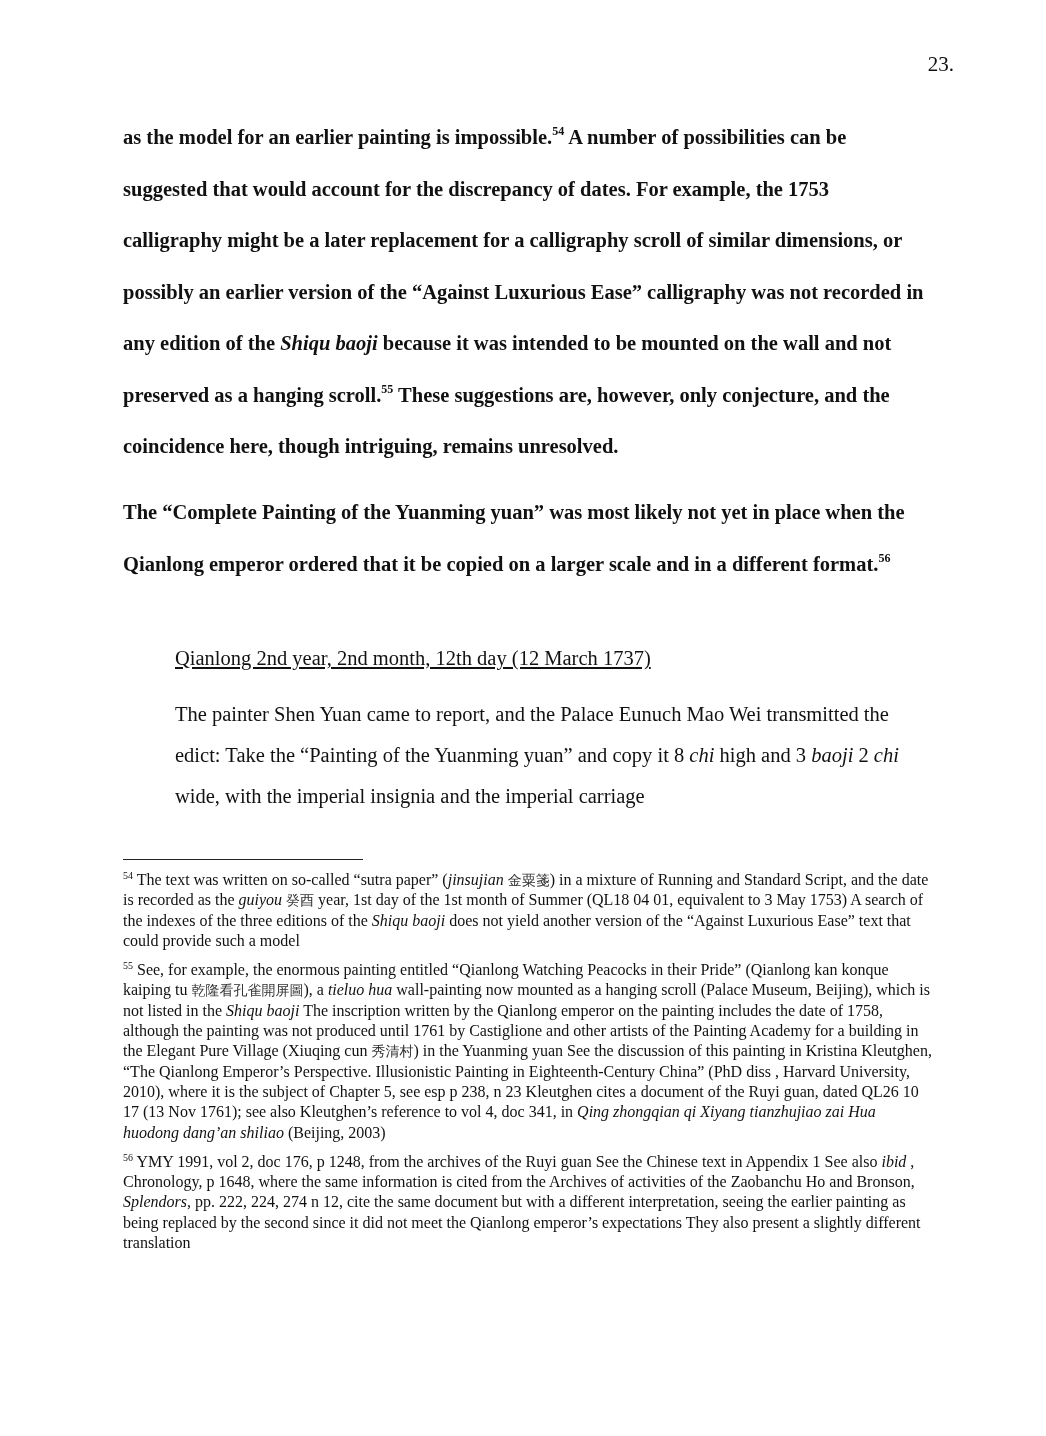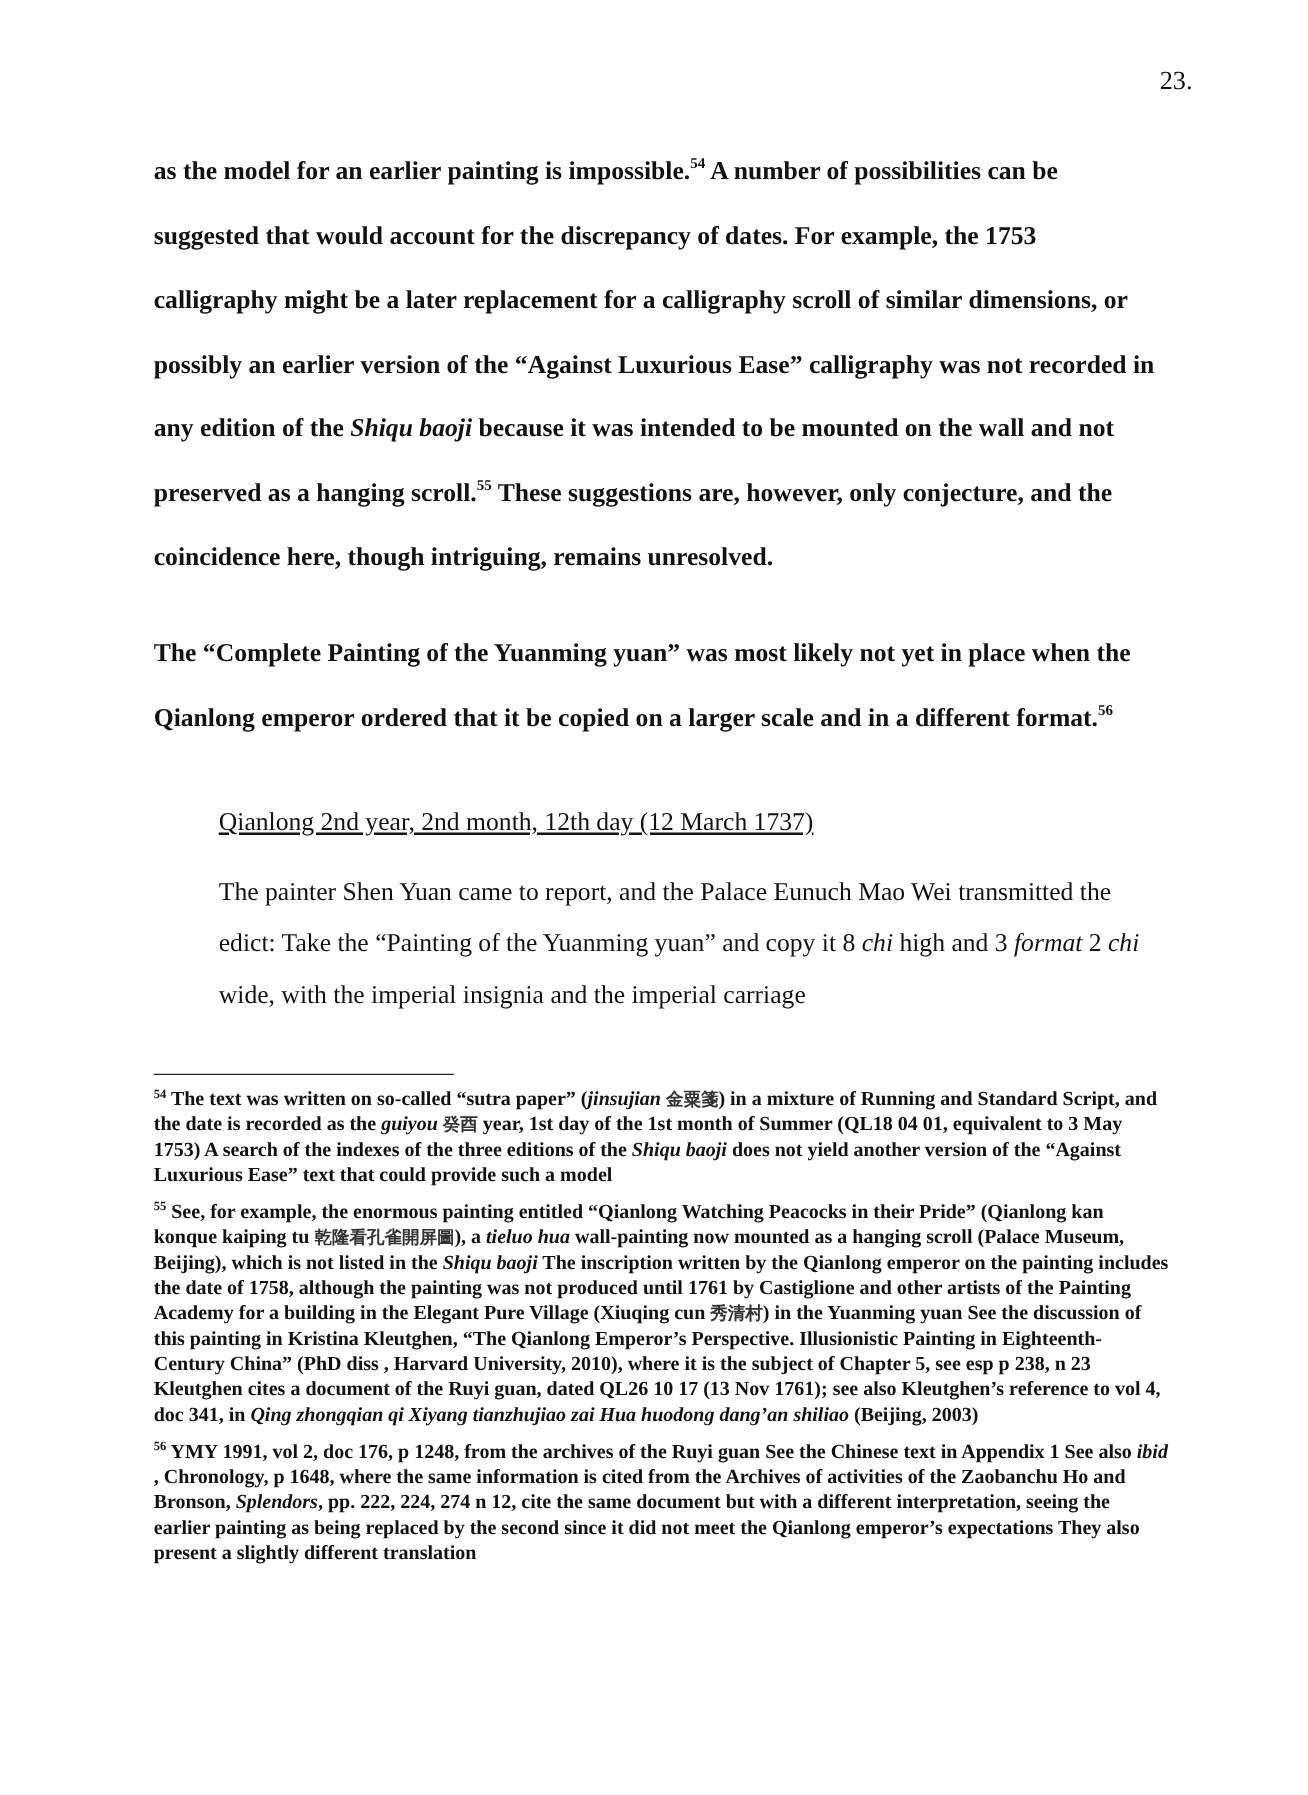--- a/index.html
+++ b/index.html
@@ -10,51 +10,51 @@
   .page-number {
     position: absolute; top: 52px; right: 92px;
     font-size: 21px;
     text-align: right;
   }
   .body-text {
     position: absolute; left: 123px; width: 810px;
     font-size: 20.5px; line-height: 51.5px; margin: 0; font-weight: bold;
   }
   .p1 { top: 112px; }
-  .p2 { top: 498px; }
+  .p2 { top: 487px; }
   .quote {
     position: absolute; left: 175px; width: 760px;
     font-size: 20.5px; margin: 0;
   }
   .q-date { top: 644px; line-height: 28px; text-decoration: underline; }
   .q-body { top: 694px; line-height: 41px; }
   sup { font-size: 12px; line-height: 0; vertical-align: 9px; }
   .fn-rule {
     position: absolute; left: 123px; top: 859px; width: 240px; height: 0;
     border-top: 1.3px solid #222;
   }
   .footnotes {
     position: absolute; left: 123px; top: 870px; width: 812px;
     font-size: 16px; line-height: 20.3px;
   }
-  .fn { margin: 0 0 9px 0; font-weight: bold; }
+  .fn { margin: 0 0 9px 0; }
   .fn sup { font-size: 10px; vertical-align: 6px; }
   .cjk { font-family: "DejaVu Sans", sans-serif; font-size: 14px; color: #333; }
 </style>
 </head>
 <body>
 
 <div>
   <div class="page-number">23.</div>
 
   <p class="body-text p1">as the model for an earlier painting is impossible.<sup>54</sup> A number of possibilities can be suggested that would account for the discrepancy of dates. For example, the 1753 calligraphy might be a later replacement for a calligraphy scroll of similar dimensions, or possibly an earlier version of the “Against Luxurious Ease” calligraphy was not recorded in any edition of the <i>Shiqu baoji</i> because it was intended to be mounted on the wall and not preserved as a hanging scroll.<sup>55</sup> These suggestions are, however, only conjecture, and the coincidence here, though intriguing, remains unresolved.</p>
   <p class="body-text p2">The “Complete Painting of the Yuanming yuan” was most likely not yet in place when the Qianlong emperor ordered that it be copied on a larger scale and in a different format.<sup>56</sup></p>
 
   <p class="quote q-date">Qianlong 2nd year, 2nd month, 12th day (12 March 1737)</p>
-  <p class="quote q-body">The painter Shen Yuan came to report, and the Palace Eunuch Mao Wei transmitted the edict: Take the “Painting of the Yuanming yuan” and copy it 8 <i>chi</i> high and 3 <i>format</i> 2 <i>chi</i> wide, with the imperial insignia and the imperial carriage</p>
+  <p class="quote q-body">The painter Shen Yuan came to report, and the Palace Eunuch Mao Wei transmitted the edict: Take the “Painting of the Yuanming yuan” and copy it 8 <i>chi</i> high and 3 <i>baoji</i> 2 <i>chi</i> wide, with the imperial insignia and the imperial carriage</p>
 
   <div class="fn-rule"></div>
 
   <div class="footnotes">
     <p class="fn"><sup>54</sup><span> The text was written on so-called “sutra paper” (<i>jinsujian</i> <span class="cjk">金粟箋</span>) in a mixture of Running and Standard Script, and the date is recorded as the <i>guiyou</i> <span class="cjk">癸酉</span> year, 1st day of the 1st month of Summer (QL18 04 01, equivalent to 3 May 1753)  A search of the indexes of the three editions of the <i>Shiqu baoji</i> does not yield another version of the “Against Luxurious Ease” text that could provide such a model</span></p>
     <p class="fn"><sup>55</sup><span> See, for example, the enormous painting entitled “Qianlong Watching Peacocks in their Pride” (Qianlong kan konque kaiping tu <span class="cjk">乾隆看孔雀開屏圖</span>), a <i>tieluo hua</i> wall-painting now mounted as a hanging scroll (Palace Museum, Beijing), which is not listed in the <i>Shiqu baoji</i>  The inscription written by the Qianlong emperor on the painting includes the date of 1758, although the painting was not produced until 1761 by Castiglione and other artists of the Painting Academy for a building in the Elegant Pure Village (Xiuqing cun <span class="cjk">秀清村</span>) in the Yuanming yuan  See the discussion of this painting in Kristina Kleutghen, “The Qianlong Emperor’s Perspective. Illusionistic Painting in Eighteenth-Century China” (PhD diss , Harvard University, 2010), where it is the subject of Chapter 5, see esp  p  238, n  23  Kleutghen cites a document of the Ruyi guan, dated QL26 10 17 (13 Nov  1761); see also Kleutghen’s reference to vol  4, doc  341, in <i>Qing zhongqian qi Xiyang tianzhujiao zai Hua huodong dang’an shiliao</i> (Beijing, 2003)</span></p>
     <p class="fn"><sup>56</sup><span> YMY 1991, vol  2, doc  176, p  1248, from the archives of the Ruyi guan  See the Chinese text in Appendix 1  See also <i>ibid</i> , Chronology, p  1648, where the same information is cited from the Archives of activities of the Zaobanchu  Ho and Bronson, <i>Splendors</i>, pp. 222, 224, 274 n  12, cite the same document but with a different interpretation, seeing the earlier painting as being replaced by the second since it did not meet the Qianlong emperor’s expectations  They also present a slightly different translation</span></p>
   </div>
 </div>
 

